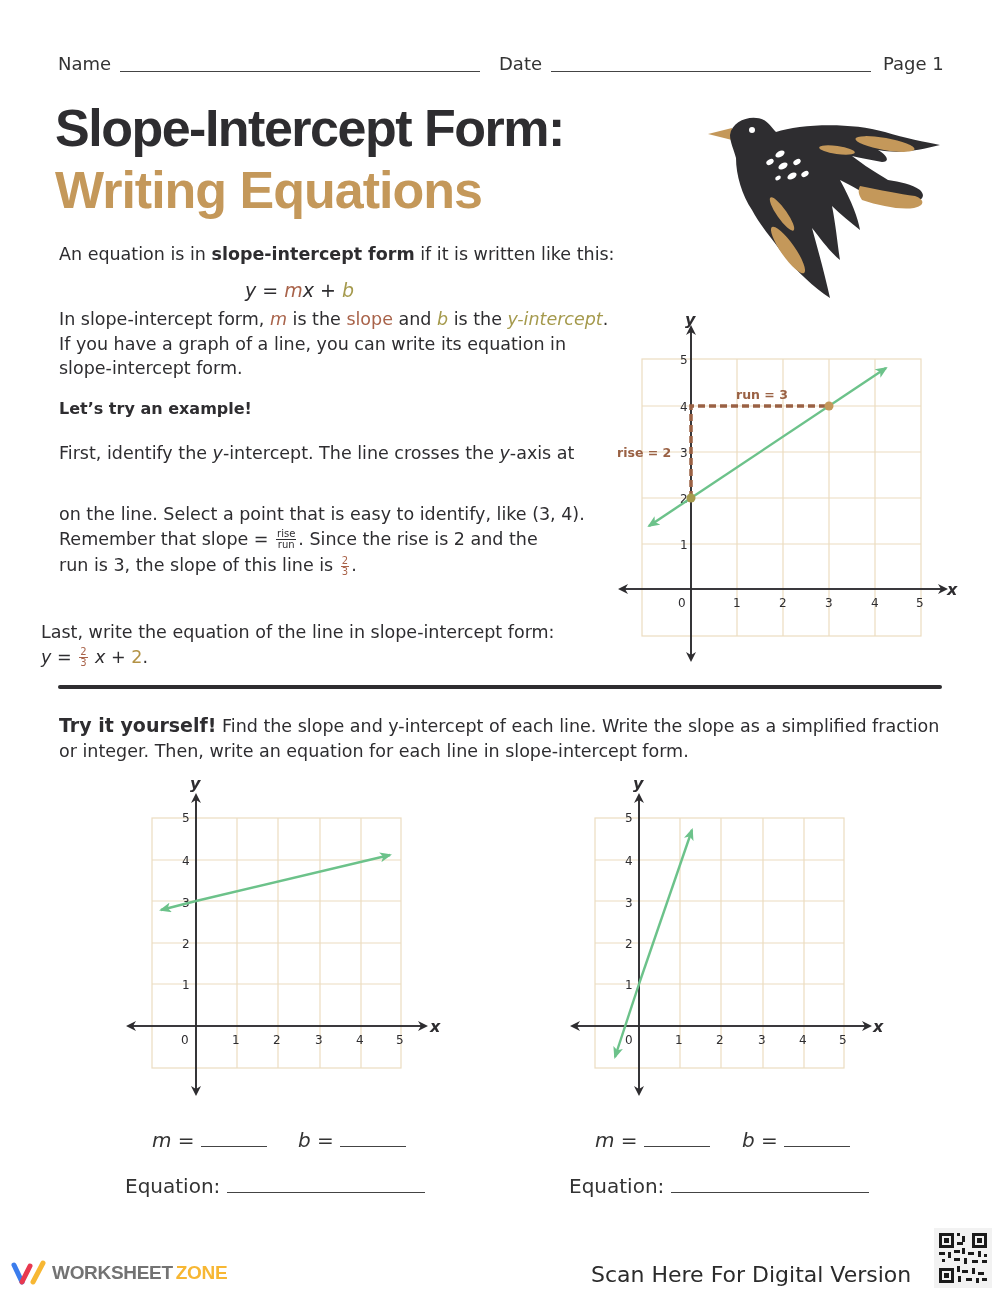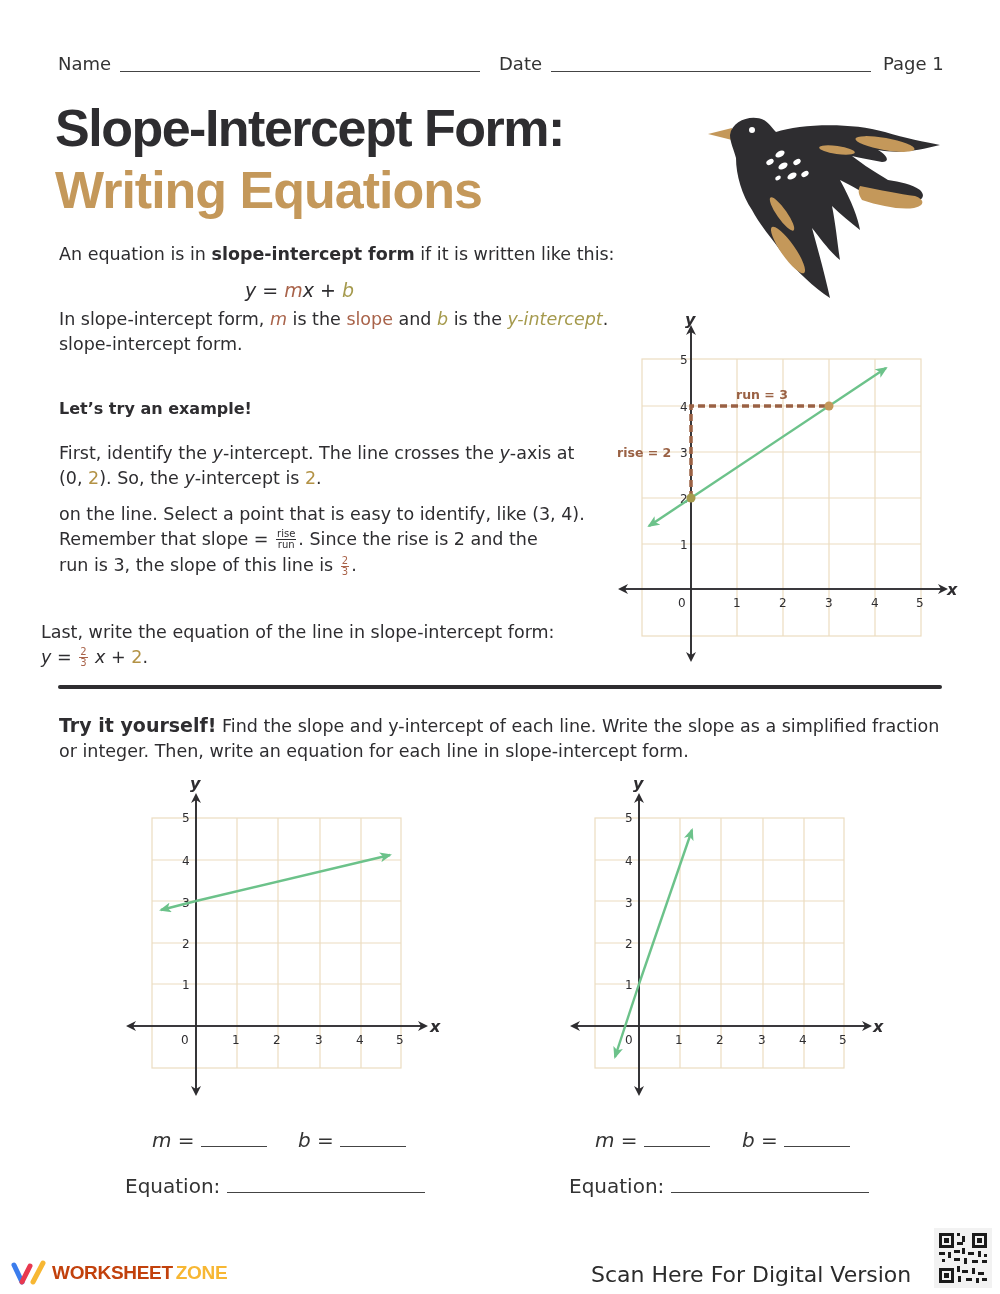--- a/index.html
+++ b/index.html
@@ -76,28 +76,28 @@
 </div>
 
 <div class="abs p" style="left:245px; top:278px; font-size:19px;">
   <span class="i">y</span><span> = </span><span class="i slope">m</span><span class="i">x</span><span> + </span><span class="i icpt">b</span>
 </div>
 
 <div class="abs p" style="left:59px; top:307px;">
   <div>
     <span>In slope-intercept form, </span><span class="i slope">m</span><span> is the </span><span class="slope">slope</span><span> and </span><span class="i icpt">b</span><span> is the </span><span class="i icpt">y-intercept</span><span>.</span>
   </div>
+  <div>If you have a graph of a line, you can write its equation in</div>
   <div>slope-intercept form.</div>
 </div>
 
 <div class="abs p" style="left:59px; top:397px; font-size:16px; font-weight:bold;">Let’s try an example!</div>
 
 <div class="abs p" style="left:59px; top:441px;">
   <div><span>First, identify the </span><span class="i">y</span><span>-intercept. The line crosses the </span><span class="i">y</span><span>-axis at</span></div>
-  <div><span>(0, </span><span class="gold">2</span><span>). So, the </span><span class="i">y</span><span>-intercept is </span><span class="gold">2</span><span>.</span></div>
 </div>
 
 <div class="abs p" style="left:59px; top:502px;">
   <div>on the line. Select a point that is easy to identify, like (3, 4).</div>
   <div><span>Remember that slope = </span><span class="frac"><span class="num">rise</span><span class="den">run</span></span><span>. Since the rise is 2 and the</span></div>
   <div style="margin-top:2px;"><span>run is 3, the slope of this line is </span><span class="frac brown"><span class="num">2</span><span class="den">3</span></span><span>.</span></div>
 </div>
 
 <div class="abs p" style="left:41px; top:620px;">
   <div>Last, write the equation of the line in slope-intercept form:</div>
@@ -269,21 +269,21 @@
 <div class="abs ans" style="left:569px; top:1174px;">
   <span>Equation:</span> <span class="uline" style="width:198px;"></span>
 </div>
 
 <div class="abs" style="left:10px; top:1260px; display:flex; align-items:center;">
   <svg width="38" height="26" viewBox="0 0 38 26">
     <line x1="4" y1="5" x2="12" y2="22" stroke="#3b7ded" stroke-width="5" stroke-linecap="round"></line>
     <line x1="12" y1="22" x2="20" y2="6" stroke="#e8384f" stroke-width="5" stroke-linecap="round"></line>
     <line x1="23" y1="22" x2="33" y2="3" stroke="#f7b733" stroke-width="5" stroke-linecap="round"></line>
   </svg>
-  <span class="logo-text" style="color:#c2410c; margin-left:4px;">WORKSHEET</span>
+  <span class="logo-text" style="color:#737373; margin-left:4px;">WORKSHEET</span>
     <span class="logo-text" style="color:#f7b733; margin-left:3px;">ZONE</span>
 </div>
 
 <div class="abs footer-scan" style="left:591px; top:1262px;">Scan Here For Digital Version</div>
 
 <svg class="abs" style="left:934px; top:1228px;" width="58" height="60" viewBox="0 0 58 60">
   <rect x="0" y="0" width="58" height="60" fill="#f2f2f2"></rect>
   <g fill="#1a1a1a">
     <rect x="5" y="5" width="15" height="15"></rect>
       <rect x="8" y="8" width="9" height="9" fill="#f2f2f2"></rect>

